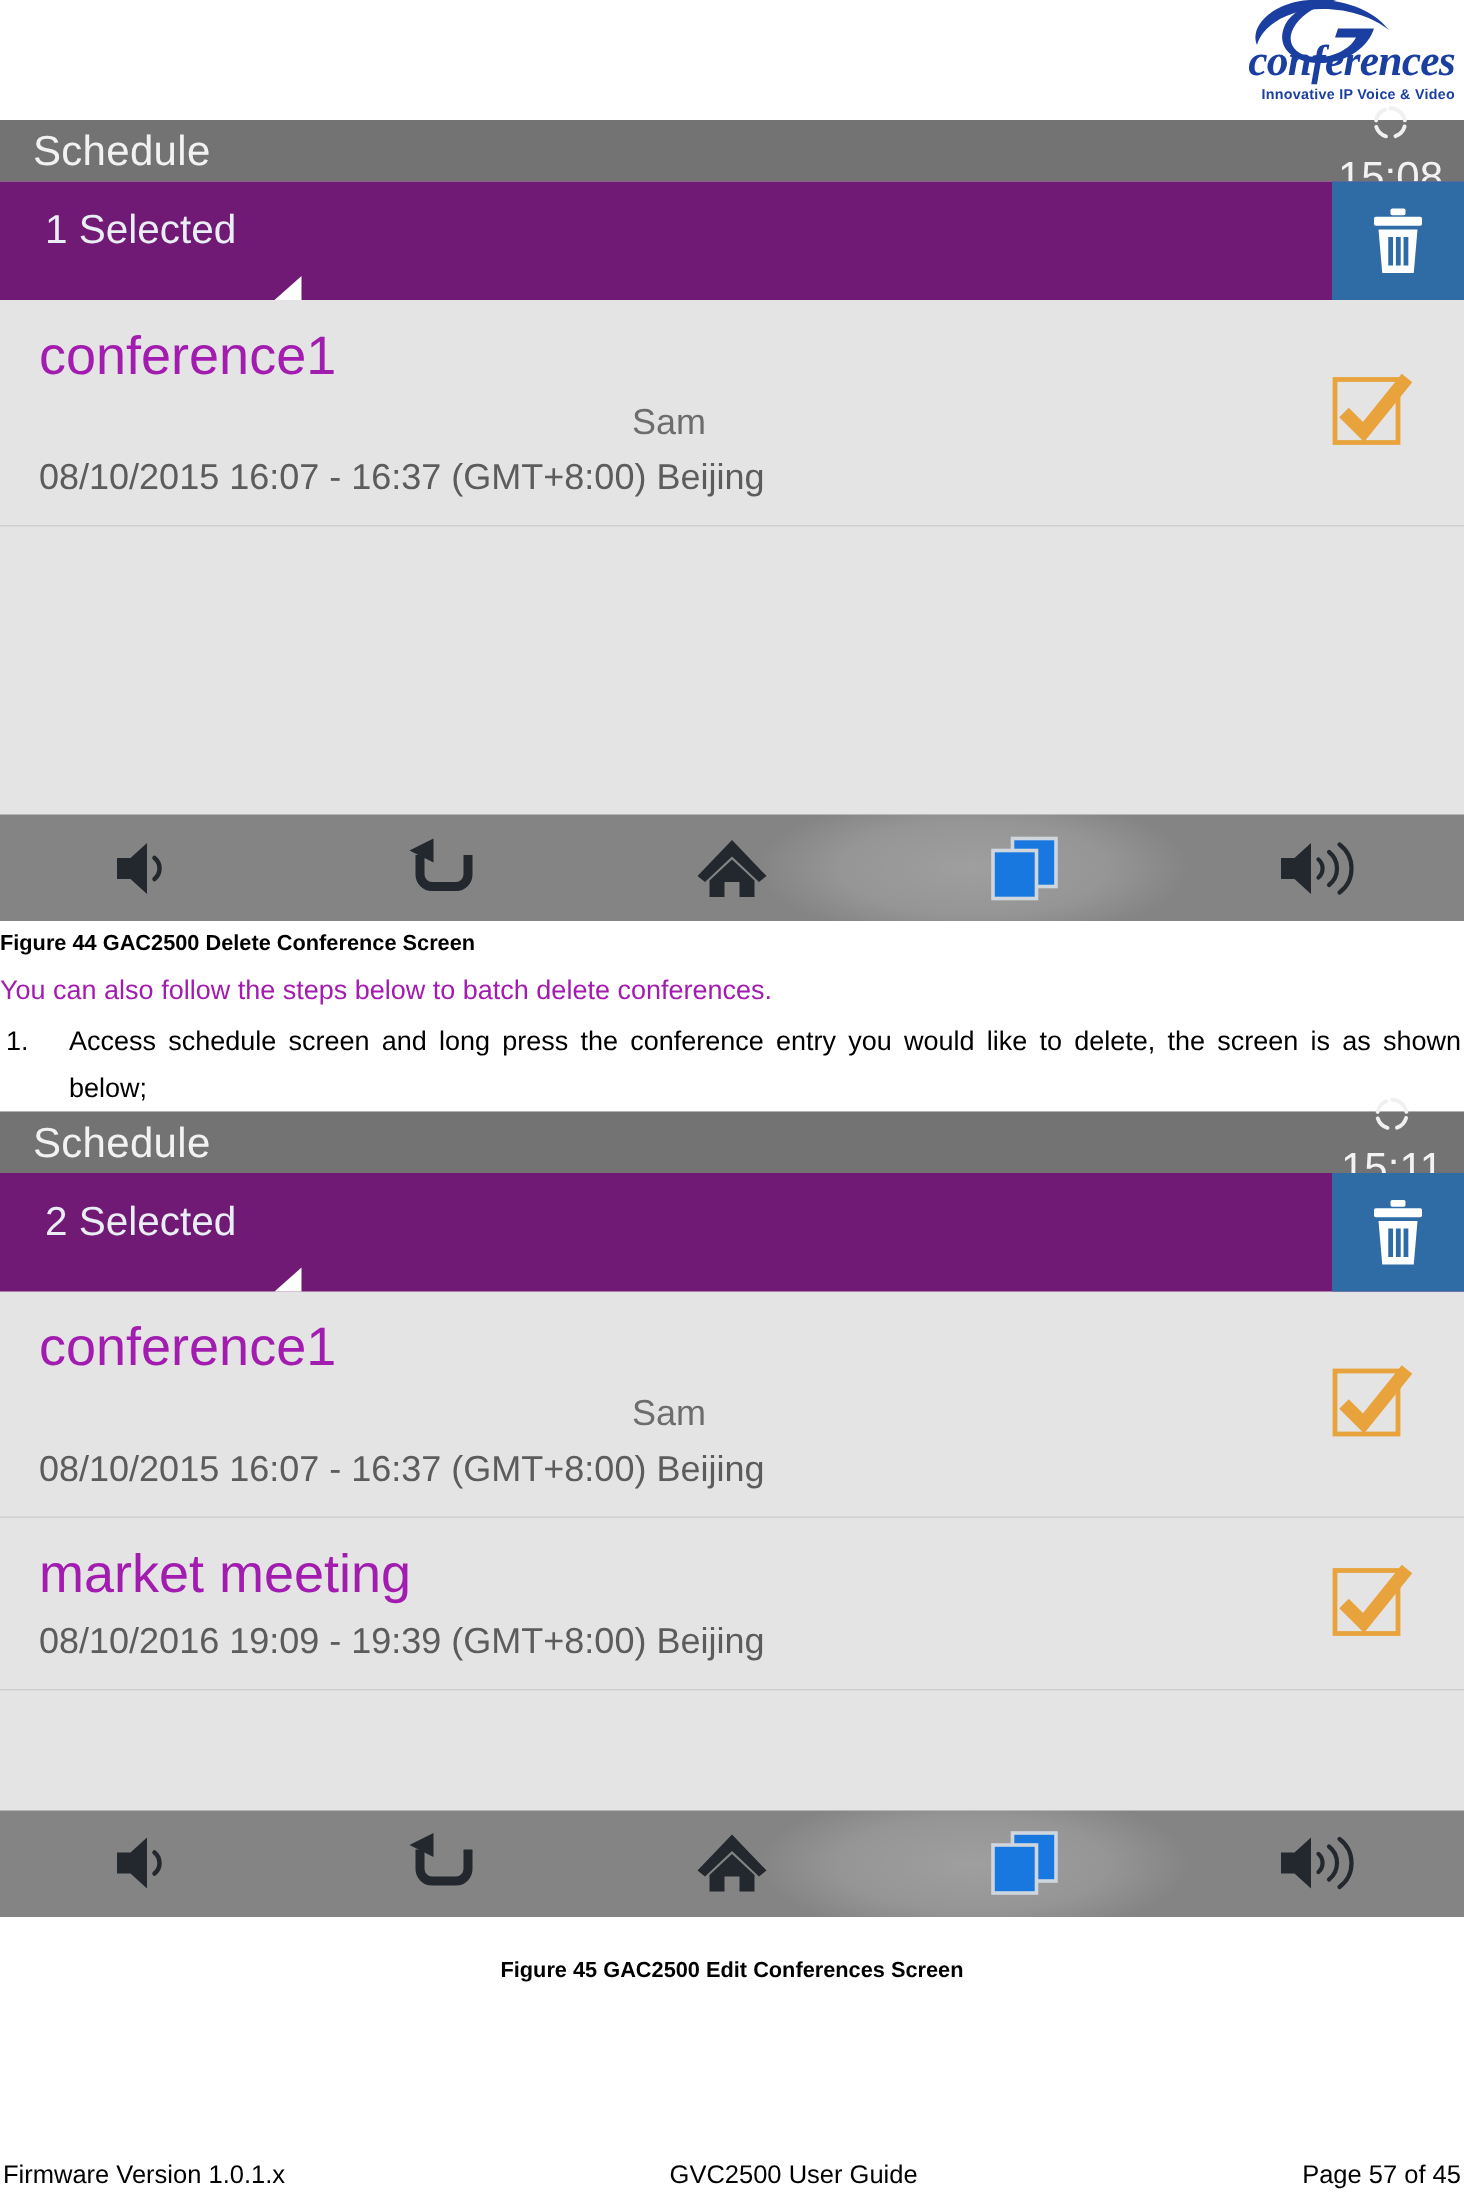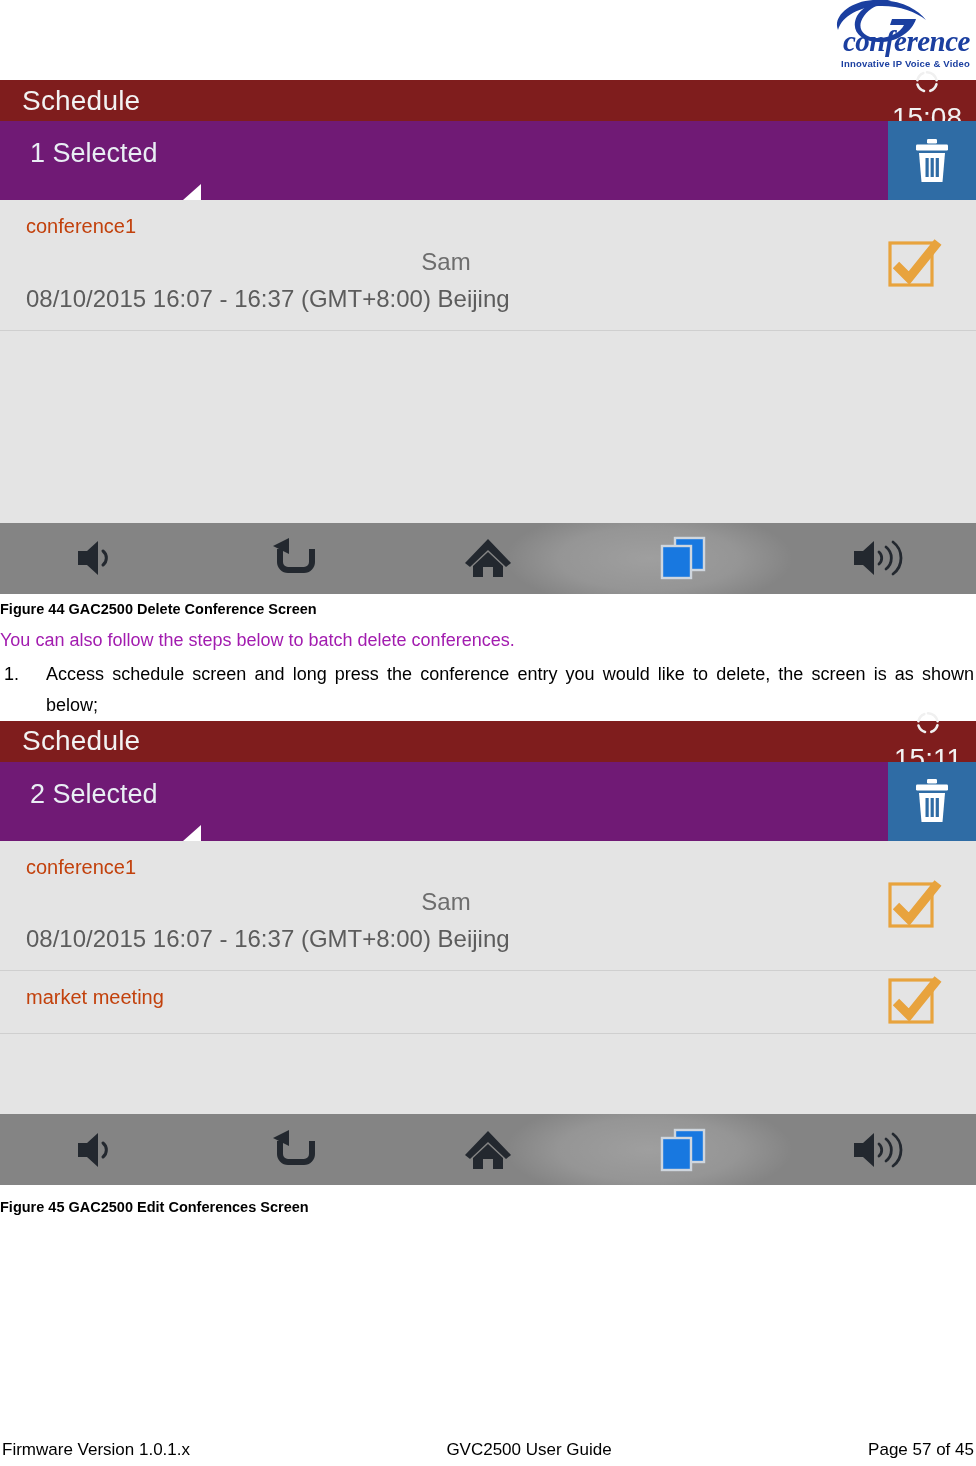--- a/index.html
+++ b/index.html
@@ -65,21 +65,21 @@
   
   .device {
     width: 976px;
     position: relative;
     background: #e4e4e4;
   }
 
   
   .statusbar {
     height: 41px;
-    background: #7f1d1d;
+    background: #737373;
     display: flex;
     align-items: center;
     justify-content: space-between;
     padding: 0 14px 0 22px;
     box-sizing: border-box;
   }
   .statusbar-title {
     color: #f2f2f2;
     font-size: 28px;
     letter-spacing: 0.2px;
@@ -139,22 +139,22 @@
   .list {
     background: #e4e4e4;
   }
   .list-row {
     position: relative;
     padding: 14px 110px 16px 26px;
     border-bottom: 1px solid #cfcfcf;
     box-sizing: border-box;
   }
   .row-title {
-    font-size: 20px;
-    color: #c2410c;
+    font-size: 36px;
+    color: #a21caf;
     line-height: 1.28;
     margin-bottom: 6px;
   }
   .row-sub {
     font-size: 24px;
     color: #6d6d6d;
     line-height: 1.3;
     margin-bottom: 6px;
     text-align: center;
   }
@@ -201,21 +201,21 @@
   }
 
   
   .caption {
     font-size: 14.5px;
     font-weight: bold;
     color: #000;
     line-height: 1.5;
     padding: 5px 0 2px 0;
   }
-  .caption.center { padding-top: 12px; }
+  .caption.center { text-align: center; padding-top: 26px; }
   .para {
     font-size: 18px;
     color: #a21caf;
     line-height: 1.55;
     padding: 4px 0 2px 0;
   }
   .numbered {
     display: flex;
     font-size: 18px;
     line-height: 1.72;
@@ -250,21 +250,21 @@
 </head>
 <body>
 
 <div class="doc-header">
   <div class="logo">
     <div class="logo-mark">
       <svg class="logo-swoosh" viewBox="0 0 118 46">
         <path d="M8 34 C2 20, 22 2, 52 4 C74 5.5, 88 14, 96 24 C86 16, 70 10, 52 10 C30 10, 12 20, 8 34 Z" fill="#1b3fa0"></path>
         <path d="M95 3 C72 -2, 44 6, 34 20 C26 31, 32 41, 46 42 C58 43, 70 37, 74 29 L60 29 L62 23 L86 23 C82 36, 66 47, 48 46 C30 45, 20 34, 27 20 C36 4, 70 -4, 95 3 Z" fill="#1b3fa0"></path>
       </svg>
-      <div class="logo-word">conference</div>
+      <div class="logo-word">conferences</div>
     </div>
     <div class="logo-tag">Innovative IP Voice &amp; Video</div>
   </div>
 </div>
 
 <div class="device">
 
   <div class="statusbar">
     <div class="statusbar-title">Schedule</div>
     <div class="statusbar-right">
@@ -394,20 +394,21 @@
       <div class="row-title">conference1</div>
       <div class="row-sub">Sam</div>
       <div class="row-time">08/10/2015 16:07 - 16:37 (GMT+8:00) Beijing</div>
       <svg class="row-check" viewBox="0 0 58 58">
         <rect x="4" y="7" width="42" height="42" fill="none" stroke="#e8a33d" stroke-width="3.2"></rect>
         <path d="M10 29 L23 42 L52 6" fill="none" stroke="#e8a33d" stroke-width="9" stroke-linecap="butt" stroke-linejoin="miter"></path>
       </svg>
     </div>
     <div class="list-row">
       <div class="row-title">market meeting</div>
+      <div class="row-time">08/10/2016 19:09 - 19:39 (GMT+8:00) Beijing</div>
       <svg class="row-check" viewBox="0 0 58 58">
         <rect x="4" y="7" width="42" height="42" fill="none" stroke="#e8a33d" stroke-width="3.2"></rect>
         <path d="M10 29 L23 42 L52 6" fill="none" stroke="#e8a33d" stroke-width="9" stroke-linecap="butt" stroke-linejoin="miter"></path>
       </svg>
     </div>
     <div class="list-filler" style="height:80px"></div>
   </div>
 
   <div class="navbar">
     <div class="navbar-glow"></div>

